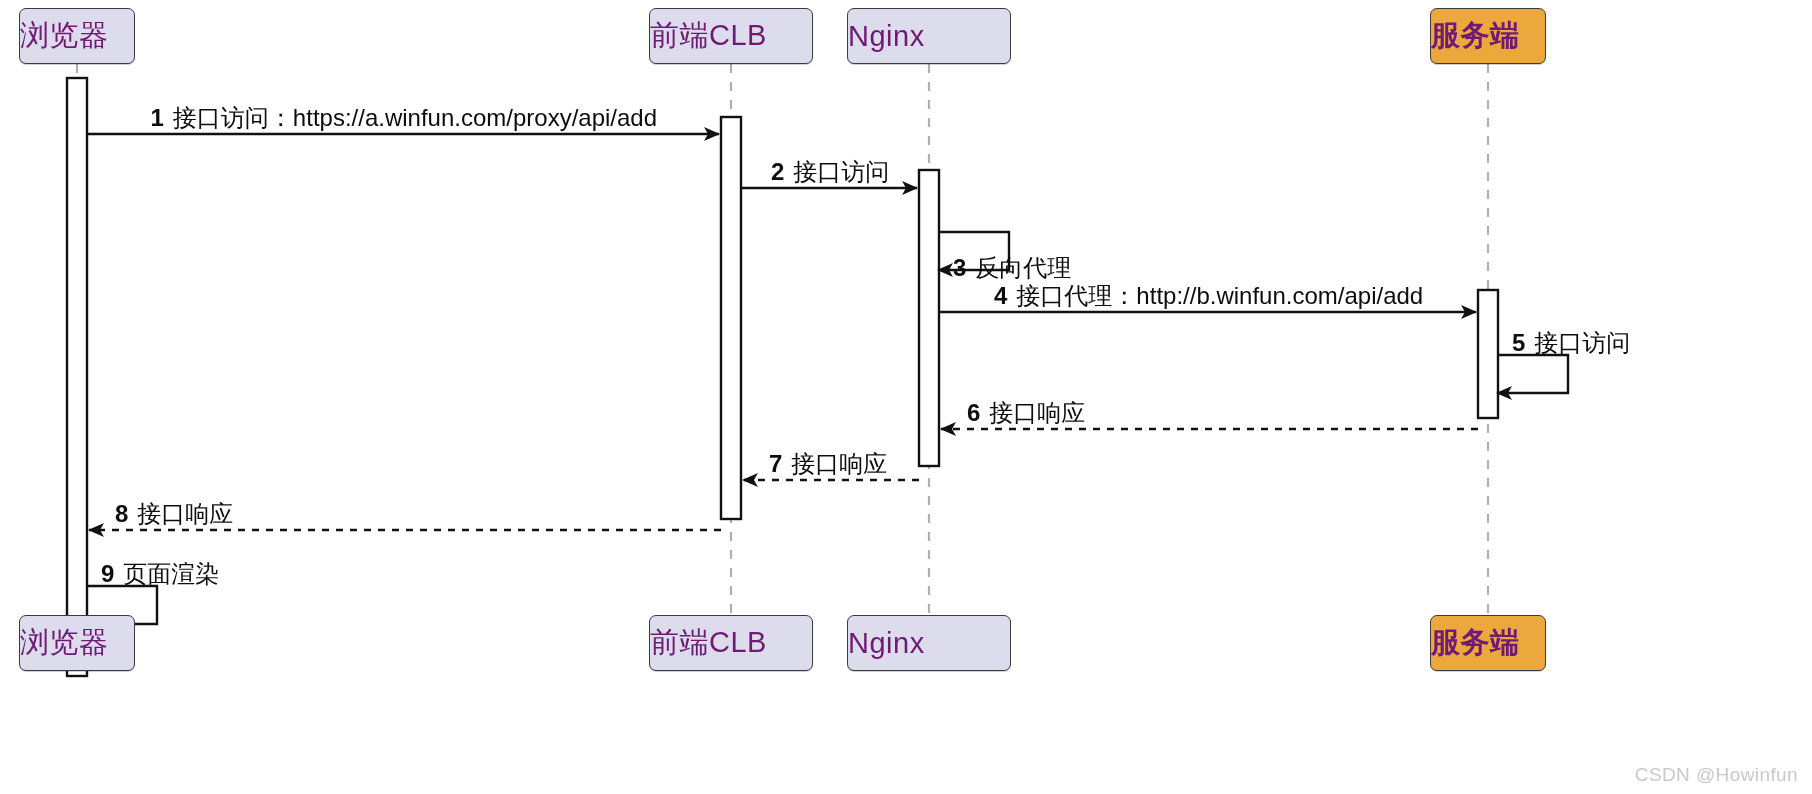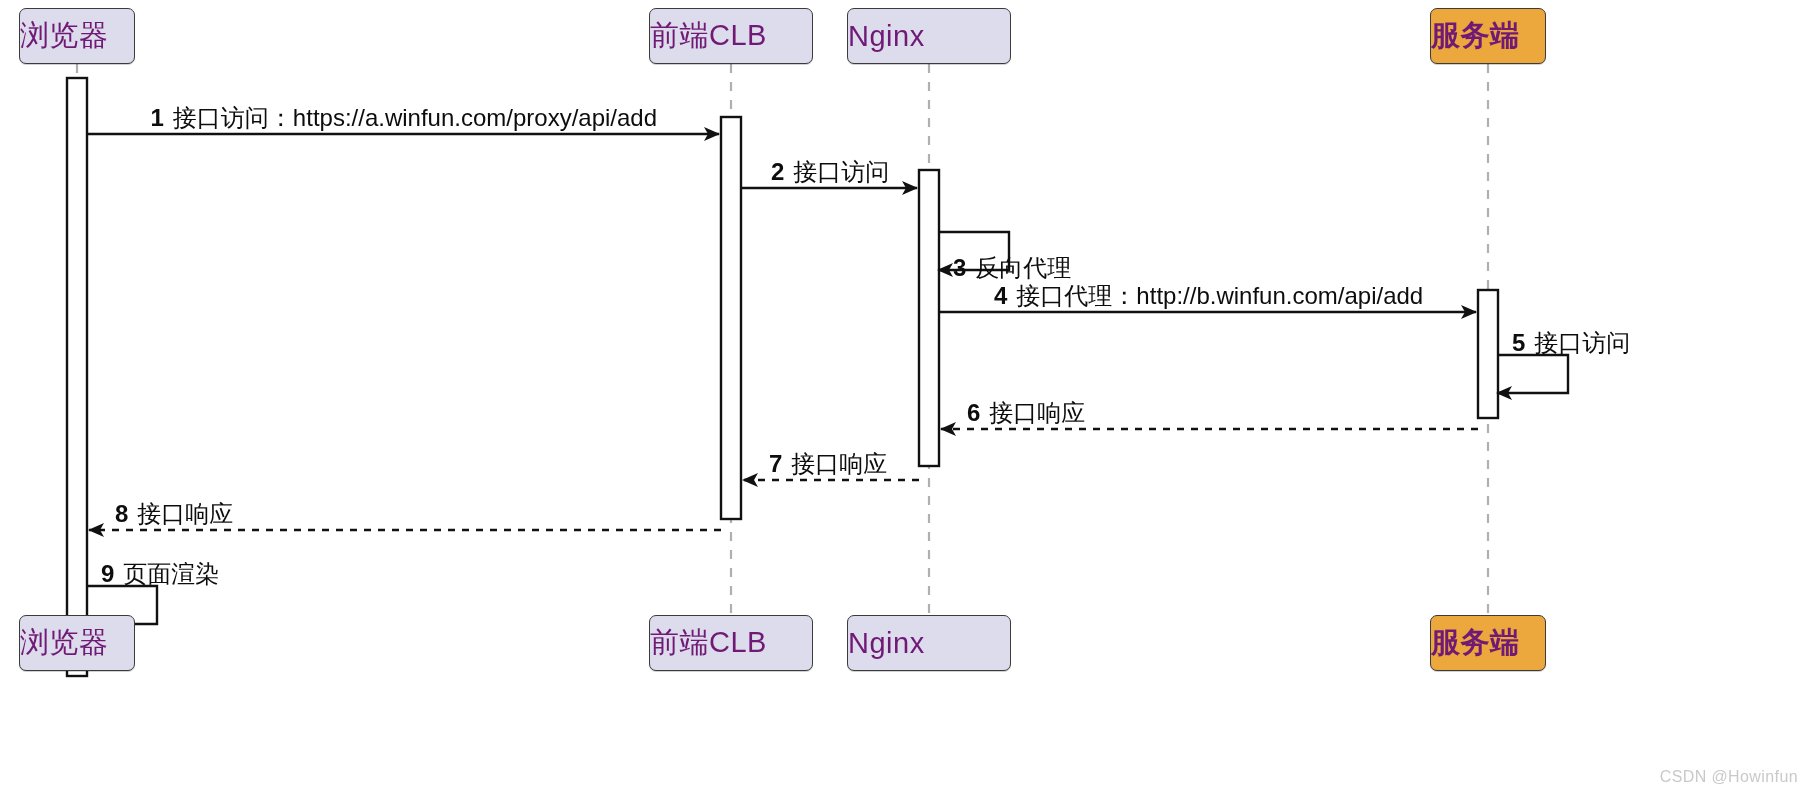--- a/index.html
+++ b/index.html
@@ -12,21 +12,21 @@
         border-radius:7px;display:flex;align-items:center;justify-content:flex-start;
         font-size:29px;color:#701a75;letter-spacing:.5px;white-space:nowrap;
         box-shadow:0 1px 0 rgba(0,0,0,.18);}
   .pbox.lav{background:#dcdcec;}
   .pbox.org{background:#eca83c;font-weight:700;}
 
   .msglabel{position:absolute;font-size:24px;color:#0d0d0d;white-space:nowrap;
             line-height:1;}
   .msglabel .num{font-weight:700;margin-right:9px;}
 
-  .watermark{position:absolute;right:14px;bottom:8px;font-size:16px;
+  .watermark{position:absolute;right:14px;bottom:8px;font-size:19px;
              color:#c9c9c9;white-space:nowrap;letter-spacing:.4px;margin-left:43px;}
 </style>
 </head>
 <body>
 
 <div id="stage">
 
   <svg id="svgroot" viewBox="0 0 1812 794" xmlns="http://www.w3.org/2000/svg">
     <defs>
       <marker id="arrowSolid" markerWidth="16" markerHeight="14" refX="15" refY="7" orient="auto" markerUnits="userSpaceOnUse">

